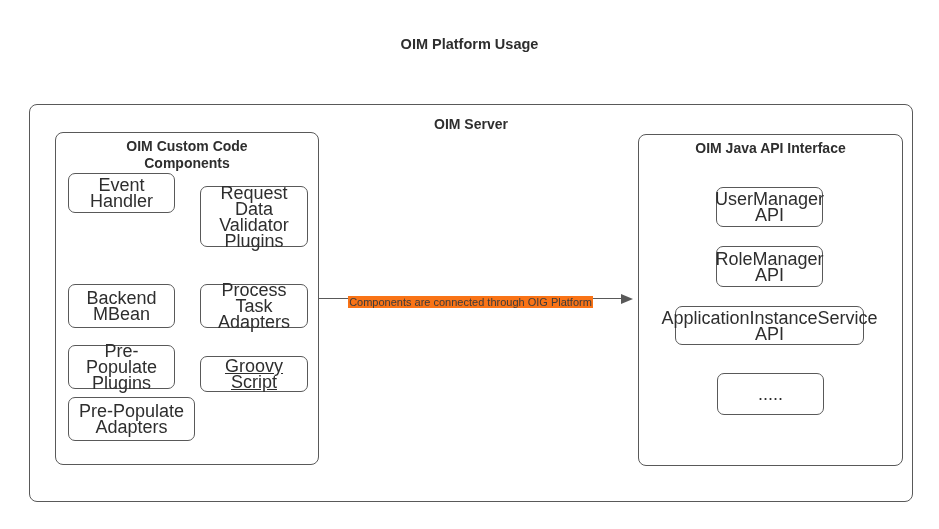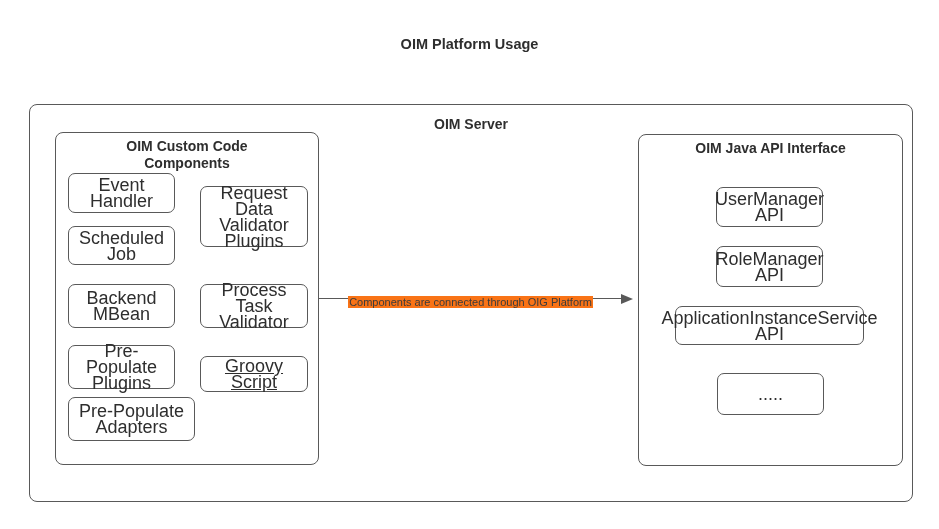--- a/index.html
+++ b/index.html
@@ -111,27 +111,26 @@
 
   <div class="title">OIM Platform Usage</div>
 
   <div class="outer-box">
     <div class="outer-label">OIM Server</div>
 
     <div class="group" style="left:25px; top:27px; width:264px; height:333px;">
       <div class="group-label">OIM Custom Code Components</div>
 
       <div class="node" style="left:12px; top:40px; width:107px; height:40px;">Event Handler</div>
-      <div class="node" style="left:12px; top:93px; width:107px; height:39px;">Scheduled Job</div>
       <div class="node" style="left:12px; top:151px; width:107px; height:44px;">Backend MBean</div>
       <div class="node" style="left:12px; top:212px; width:107px; height:44px;">Pre-Populate Plugins</div>
       <div class="node" style="left:12px; top:264px; width:127px; height:44px;">Pre-Populate Adapters</div>
 
       <div class="node" style="left:144px; top:53px; width:108px; height:61px;">Request Data Validator Plugins</div>
-      <div class="node" style="left:144px; top:151px; width:108px; height:44px;">Process Task Validator</div>
+      <div class="node" style="left:144px; top:151px; width:108px; height:44px;">Process Task Adapters</div>
       <div class="node" style="left:144px; top:223px; width:108px; height:36px;text-decoration:underline;">Groovy Script</div>
     </div>
 
     <div class="arrow-line"></div>
     <div class="arrow-head"></div>
     <div class="arrow-label-wrap">
       <span>Components are connected through OIG Platform</span>
     </div>
 
     <div class="group" style="left:608px; top:29px; width:265px; height:332px;">

